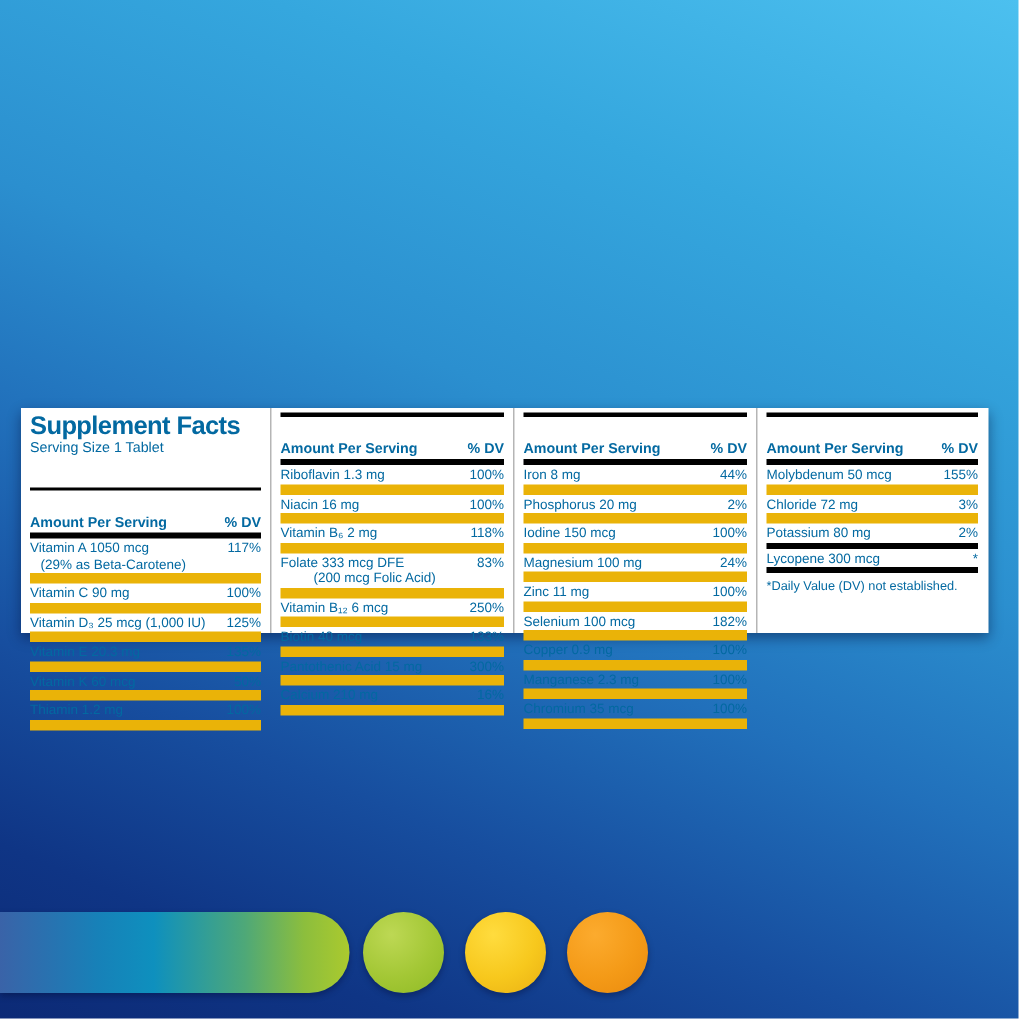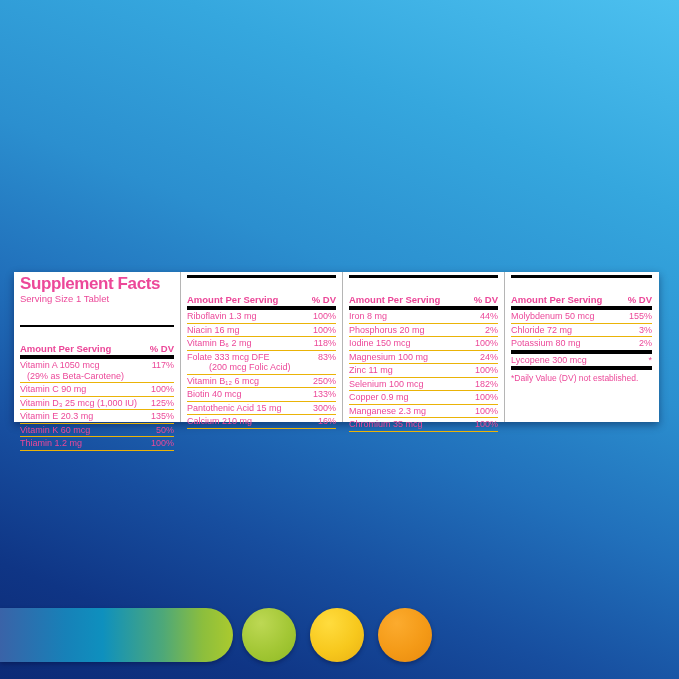--- a/index.html
+++ b/index.html
@@ -6,35 +6,35 @@
   body{
     width:679px;height:679px;position:relative;overflow:hidden;
     font-family:"Liberation Sans","DejaVu Sans",sans-serif;
     background:linear-gradient(203deg,#4cc0ef 0%,#35a7de 22%,#2b8fcf 42%,#2170bb 58%,#174e9f 74%,#0f3585 88%,#0c2a76 100%);
   }
   
   .panel{
     position:absolute;left:14px;top:272px;width:645px;height:150px;
     background:#ffffff;display:flex;box-sizing:border-box;
     box-shadow:0 3px 8px rgba(2,12,50,.45);
-    color:#ec4899;
+    color:#0369a1;
   }
   .col{box-sizing:border-box;padding:3px 6px 0 6px;}
   .col-1{width:166px;}
   .col-2{width:162px;border-left:1px solid #b5b5b5;}
   .col-3{width:162px;border-left:1px solid #b5b5b5;}
   .col-4{width:154px;border-left:1px solid #b5b5b5;}
   .sf-title{font-size:17px;font-weight:900;letter-spacing:-0.4px;line-height:18px;white-space:nowrap;}
   .serving{font-size:9.5px;line-height:12px;margin-bottom:20px;}
   .bar2{height:2px;background:#000;}
   .bar3{height:3px;background:#000;}
   .bar4{height:4px;background:#000;}
   .hdr{display:flex;justify-content:space-between;font-weight:bold;font-size:9.5px;line-height:11px;padding:16px 0 1px 0;}
   .row{display:flex;justify-content:space-between;align-items:flex-start;
-       border-bottom:1px solid #eab308;font-size:9px;line-height:10.5px;padding:1px 0;min-height:10.5px;}
+       border-bottom:7px solid #eab308;font-size:9px;line-height:10.5px;padding:1px 0;min-height:10.5px;}
   .row.nb{border-bottom:none;}
   .nm{flex:1;}
   .nm2{display:block;padding-left:7px;}
   .dv{white-space:nowrap;padding-left:4px;text-align:center;}
   .footnote{font-size:8.5px;line-height:10px;padding-top:3px;}
   
   .gbar{
     position:absolute;left:0;top:608px;width:233px;height:54px;
     border-radius:0 27px 27px 0;
     background:linear-gradient(90deg,#3a63a8 0%,#1781b8 28%,#0e90be 44%,#4ea878 70%,#8cbe3d 87%,#abca2e 100%);

